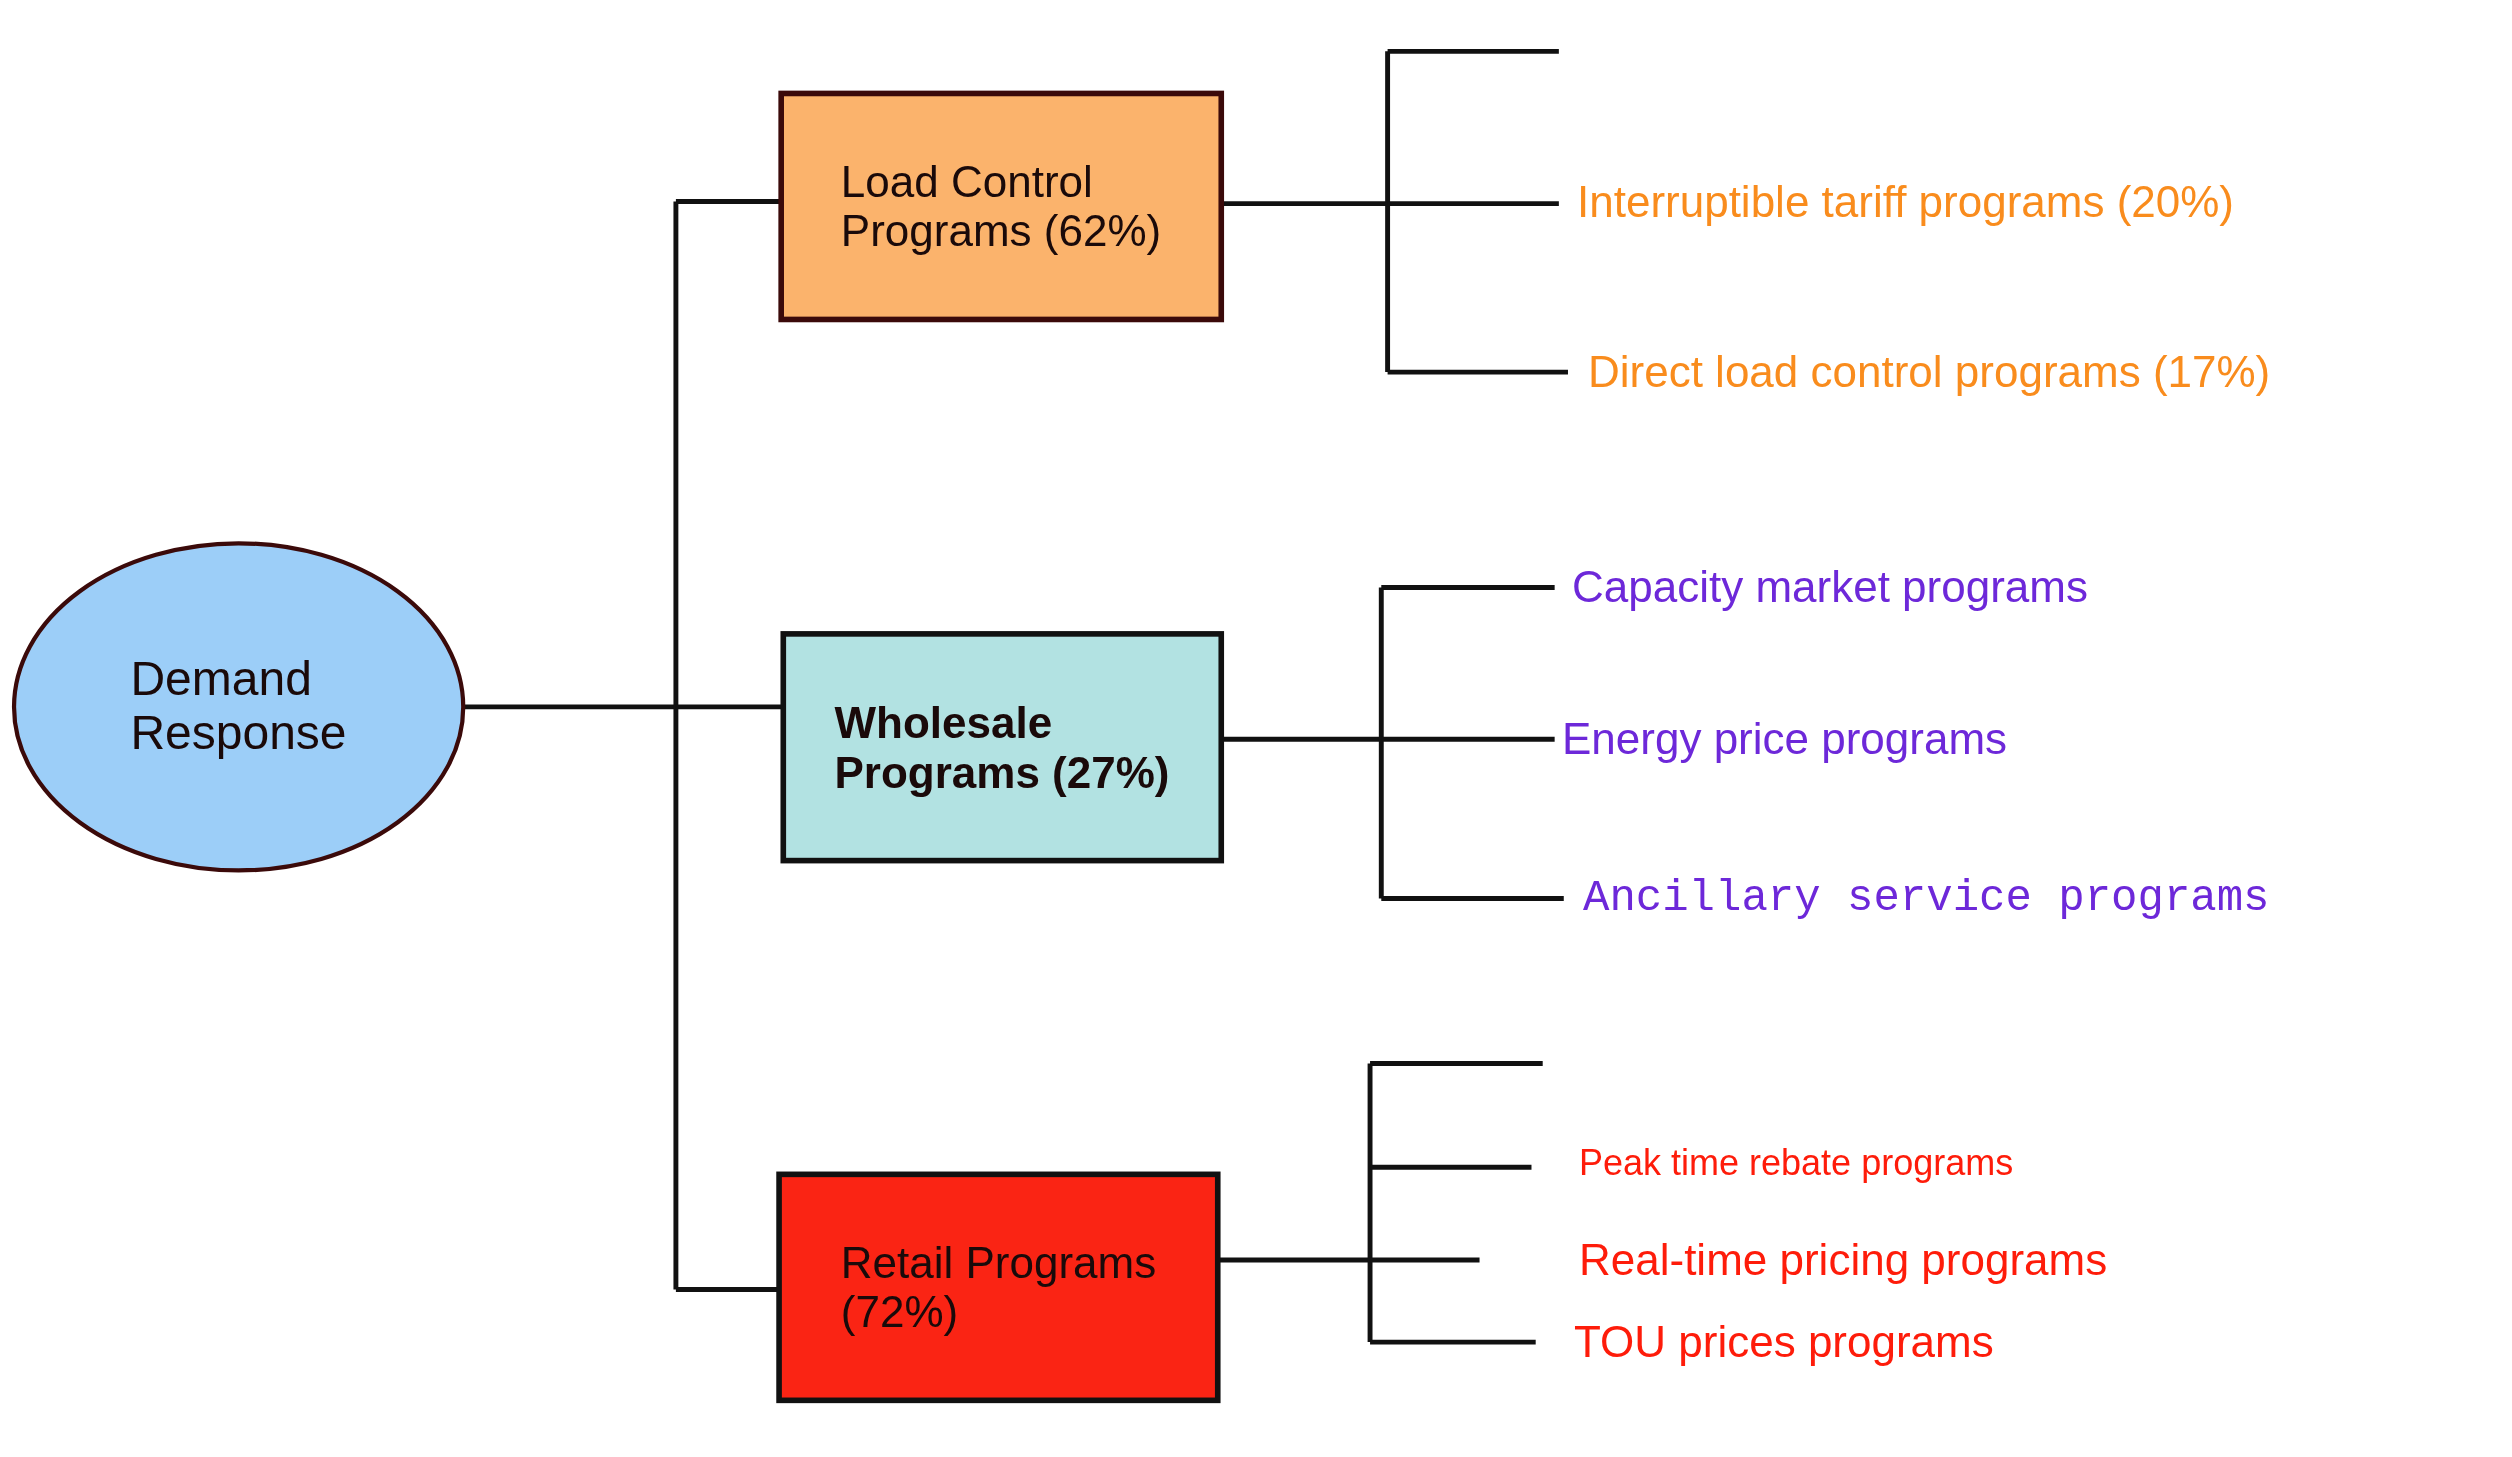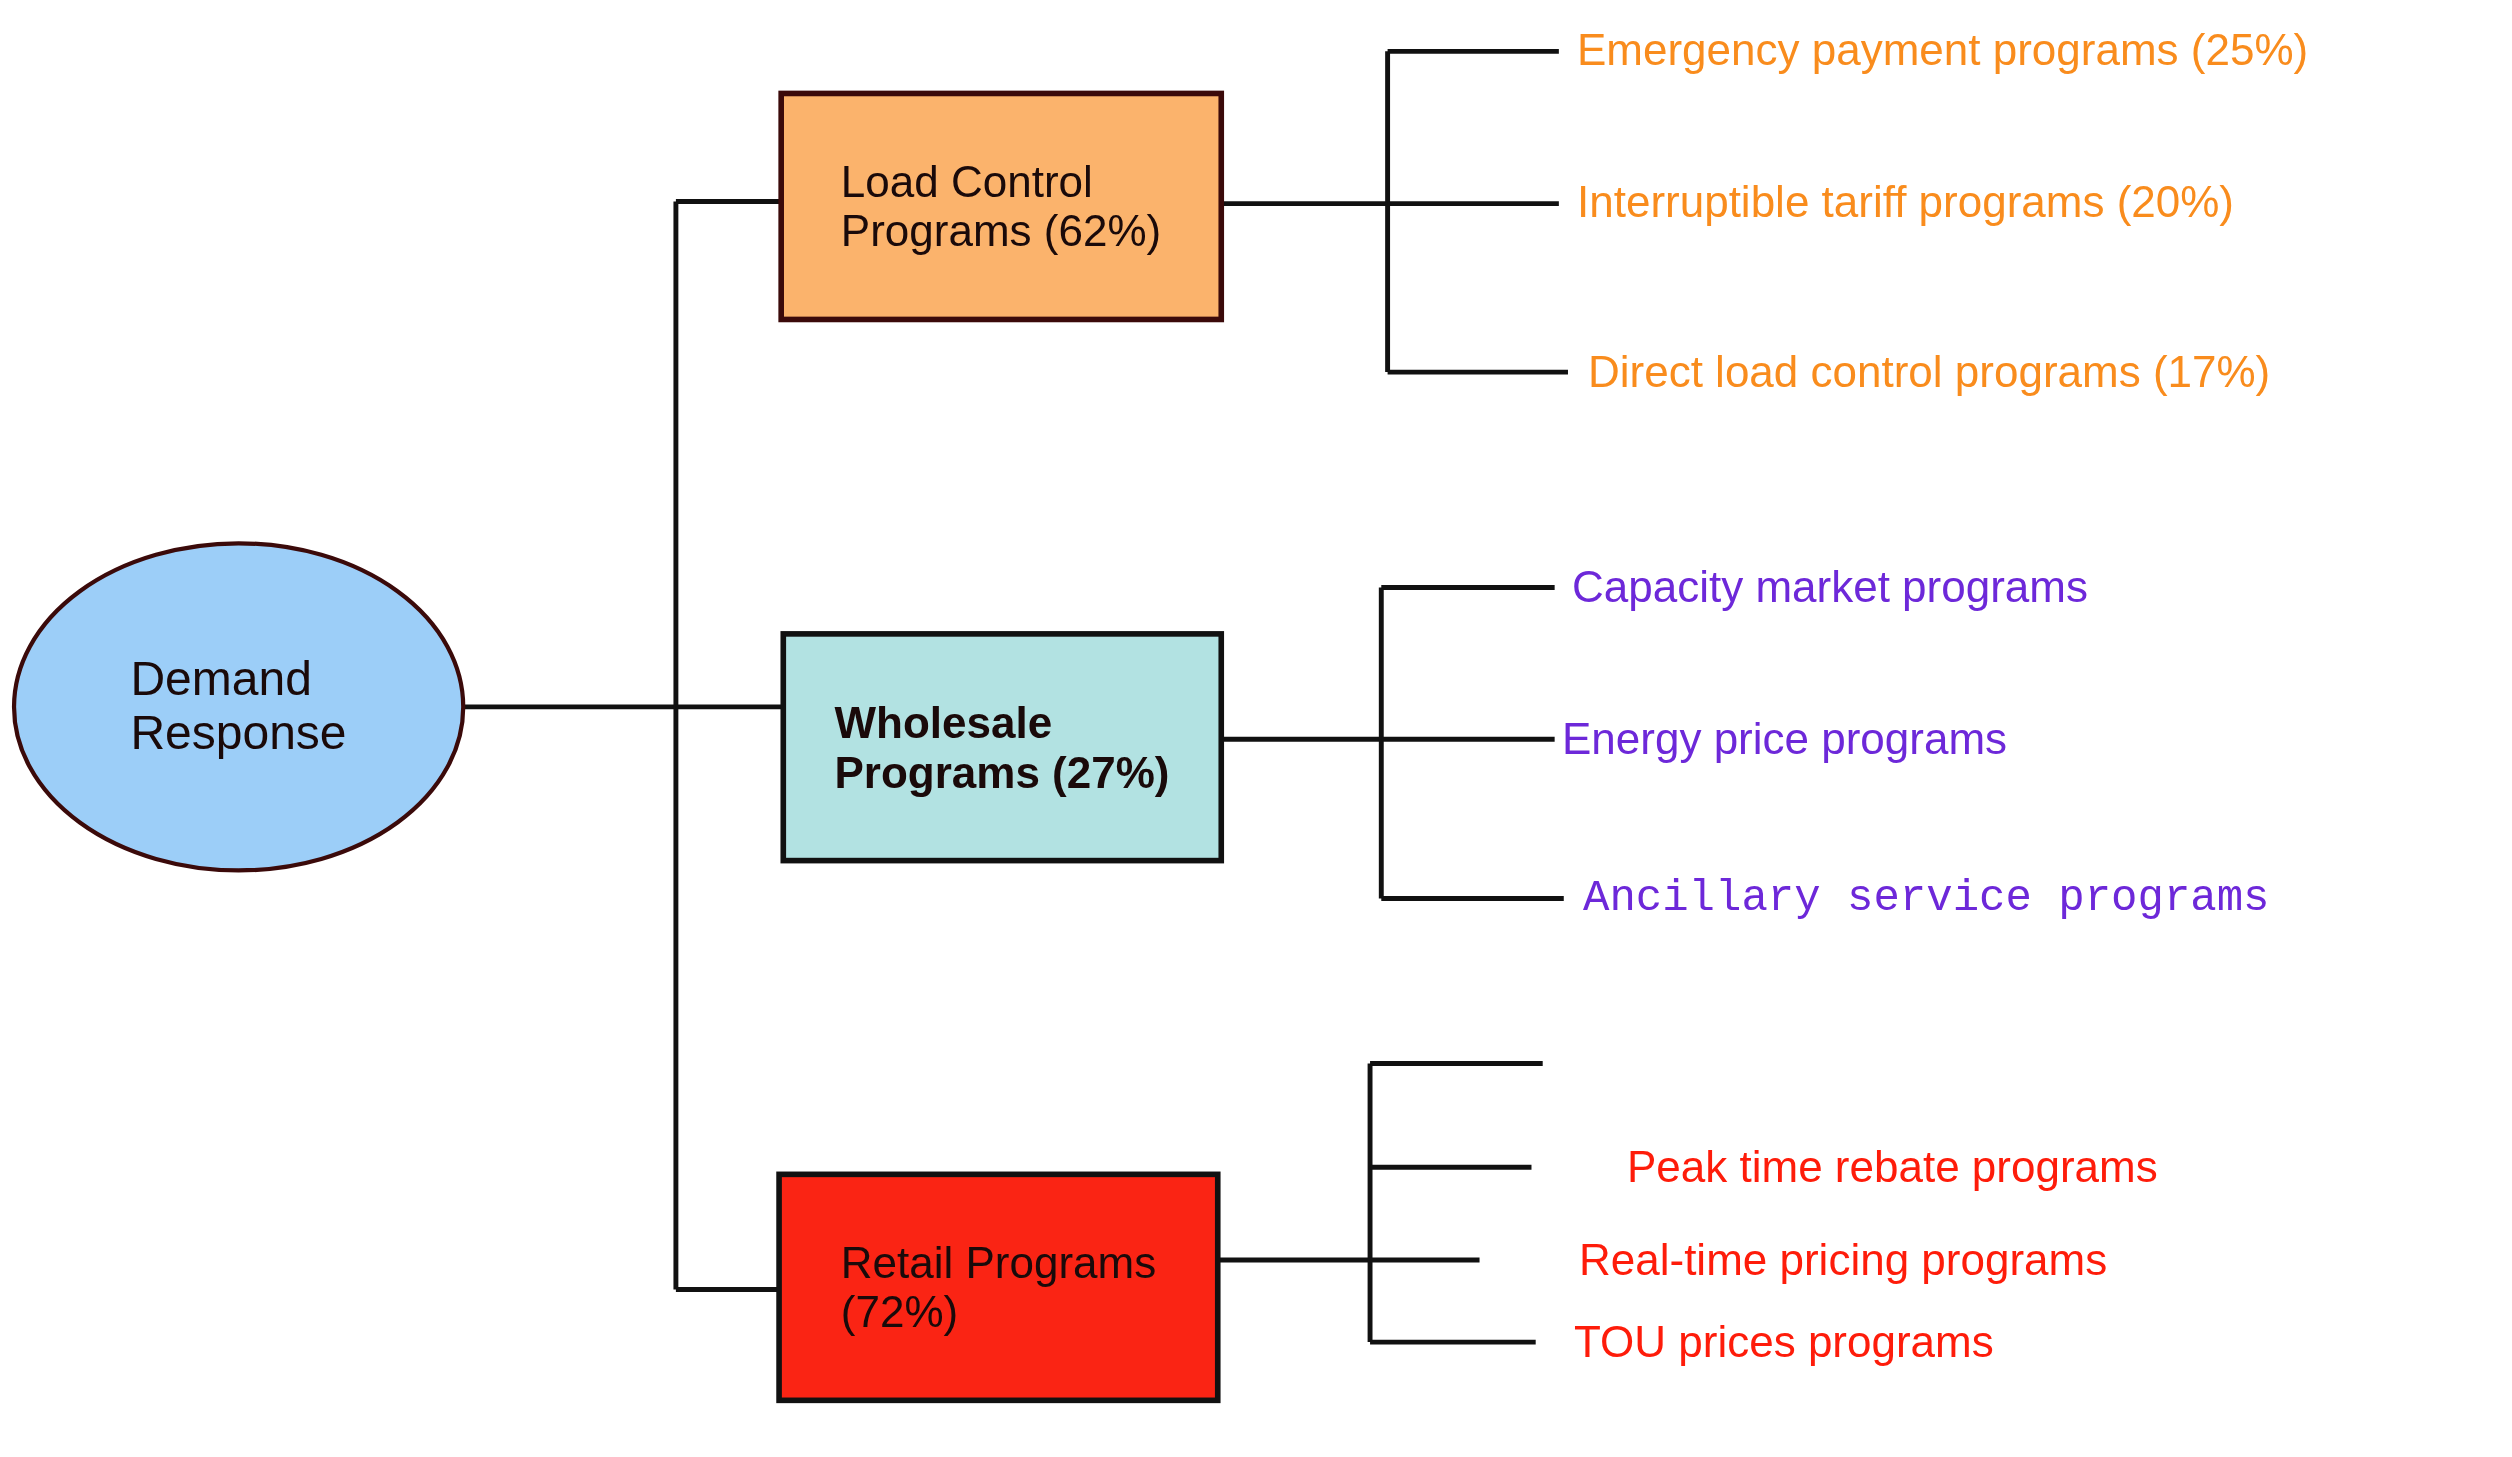--- a/index.html
+++ b/index.html
@@ -103,26 +103,25 @@
   </svg>
   <div class="node-label" style="left:783px; top:634px; width:438px; height:227px; font-size:44px;font-weight:bold;">Wholesale
 Programs (27%)</div>
 
   <svg class="layer" viewBox="0 0 3579 2077" xmlns="http://www.w3.org/2000/svg">
     <rect x="1110" y="1673" width="625" height="322" fill="#FA2414" stroke="#111111" stroke-width="8"></rect>
   </svg>
   <div class="node-label" style="left:779px; top:1174px; width:439px; height:226px; font-size:44px;">Retail Programs
 (72%)</div>
 
-  <div class="leaf-label leaf-orange" style="left:1577px; top:28px; font-size:44px;">Emergency payment programs (25%)</div>
   <div class="leaf-label leaf-orange" style="left:1577px; top:180px; font-size:44px;">Interruptible tariff programs (20%)</div>
   <div class="leaf-label leaf-orange" style="left:1588px; top:350px; font-size:44px;">Direct load control programs (17%)</div>
 
   <div class="leaf-label leaf-green" style="left:1572px; top:565px; font-size:44px;">Capacity market programs</div>
   <div class="leaf-label leaf-green" style="left:1562px; top:717px; font-size:44px;">Energy price programs</div>
   <div class="leaf-label leaf-green" style="left:1583px; top:876px; font-size:44px;font-family:Liberation Mono, monospace;">Ancillary service programs</div>
 
-  <div class="leaf-label leaf-red" style="left:1579px; top:1145px; font-size:44px;margin-left:48px;">Peak time rebate programs</div>
+  <div class="leaf-label leaf-red" style="left:1579px; top:1145px; font-size:36px;">Peak time rebate programs</div>
   <div class="leaf-label leaf-red" style="left:1579px; top:1238px; font-size:44px;">Real-time pricing programs</div>
   <div class="leaf-label leaf-red" style="left:1560px; top:1320px; font-size:44px;margin-left:14px;">TOU prices programs</div>
 
 </div>
 
 
 </body></html>

